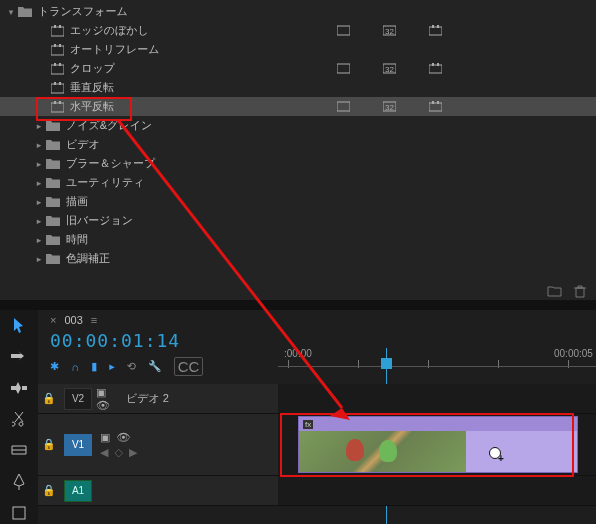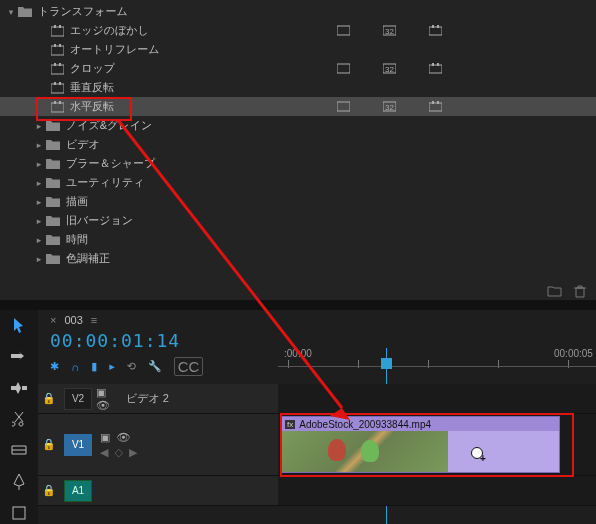--- a/index.html
+++ b/index.html
@@ -397,24 +397,23 @@
               <span>👁</span>
             </div>
           <div style="display:flex;gap:6px;color:#666">
               <span>◀</span>
               <span>◇</span>
               <span>▶</span>
             </div>
         </div>
       </div>
       <div class="track-lane">
-        <div class="clip" style="left:2px;width:280px">
+        <div class="clip" style="left:20px;width:280px">
           <div class="title-bar">
             <span style="background:#333;color:#ccc;font-size:8px;padding:0 2px">fx</span>
-            <span>AdobeStock_200933844.mp4</span>
           </div>
           <div class="thumb"></div>
           <div class="tail"></div>
           <div class="cursor-fx" style="left:190px;top:30px"></div>
         </div>
       </div>
     </div>
 
     <div class="track-row">
       <div class="track-head audio-head">

